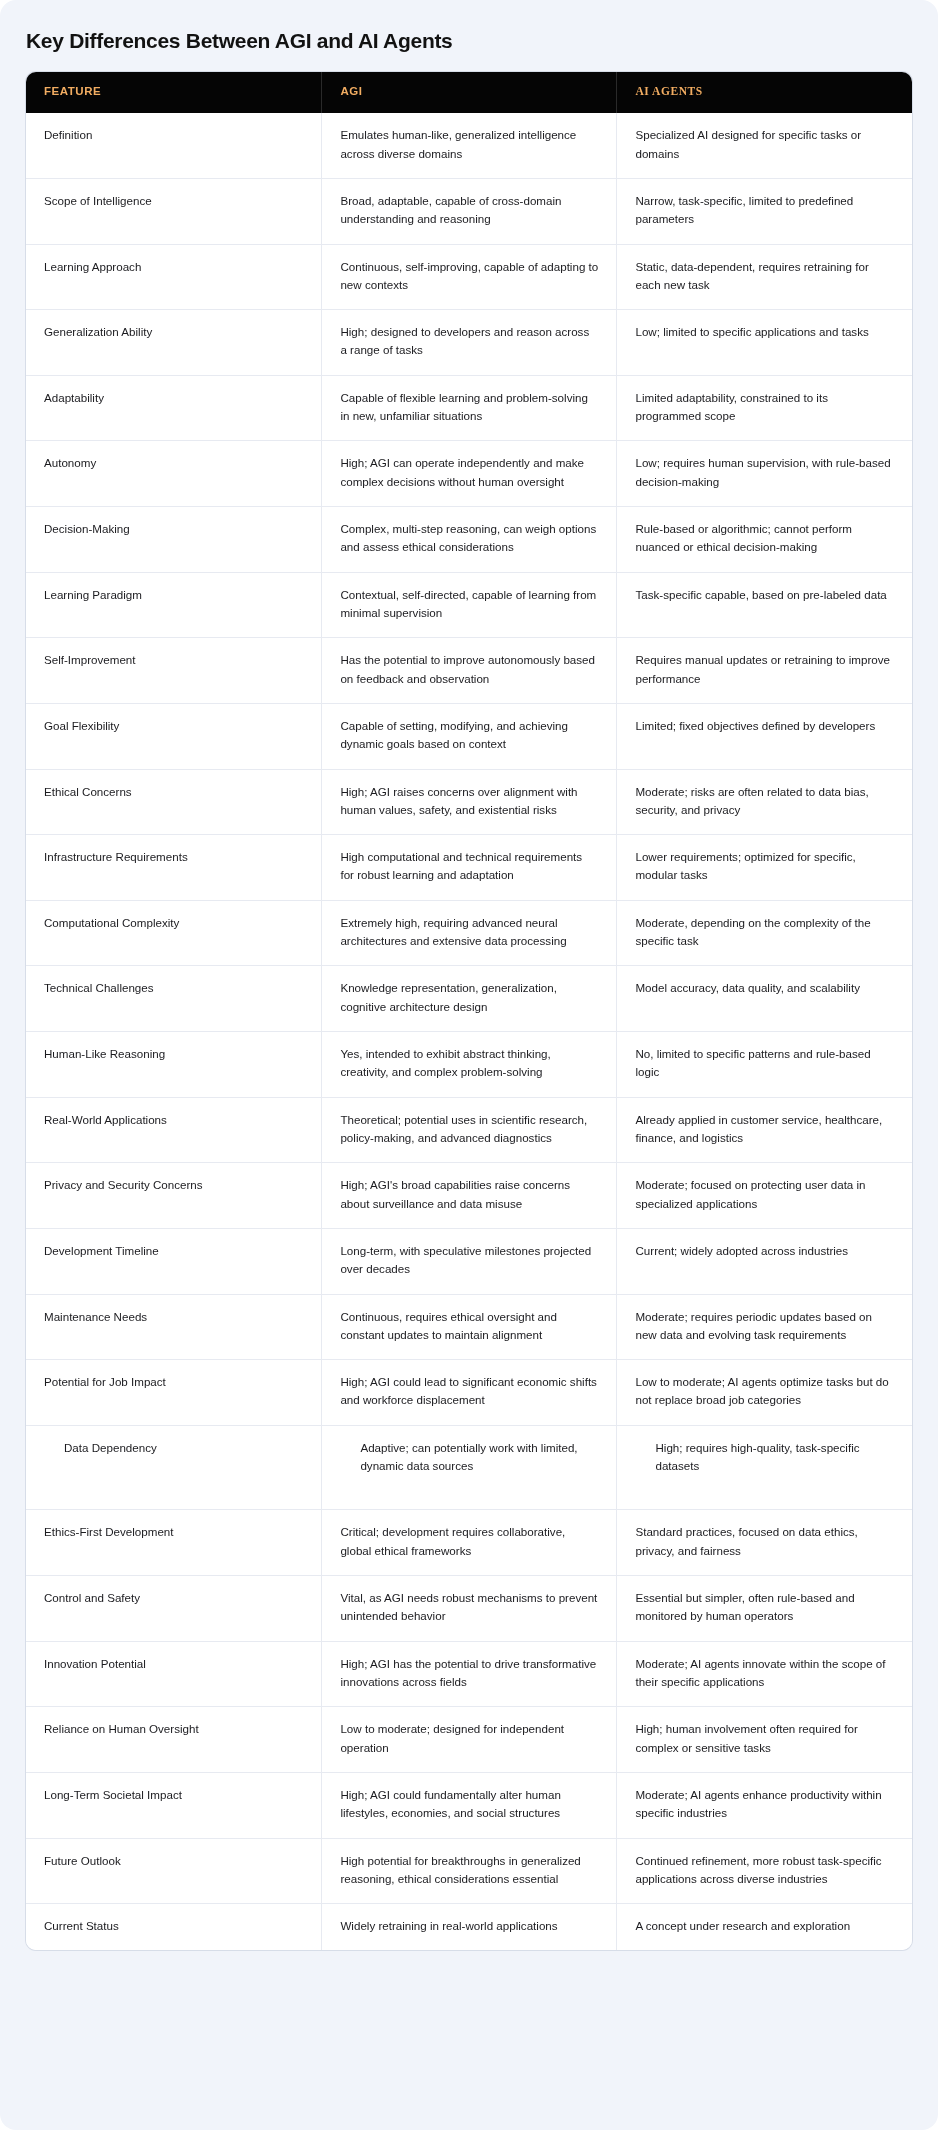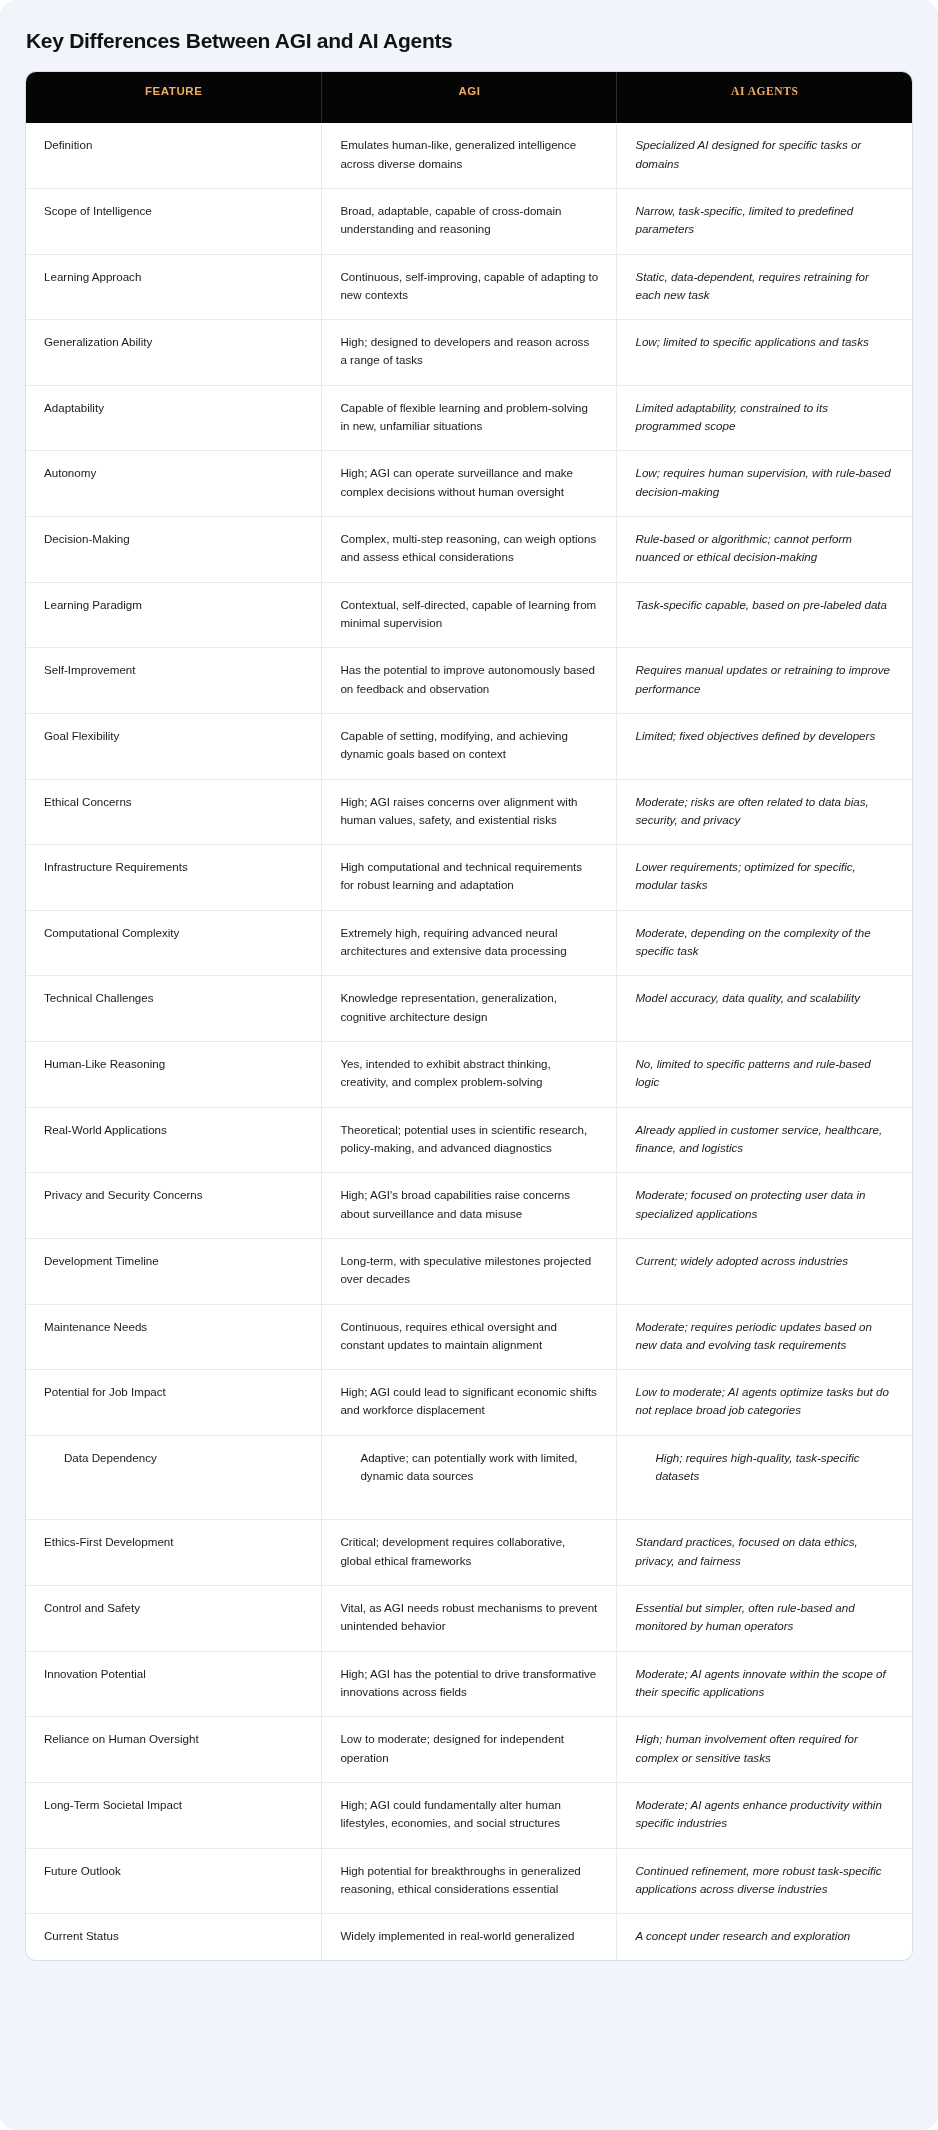--- a/index.html
+++ b/index.html
@@ -46,43 +46,43 @@
     table-layout: fixed;
   }
 
   table.cmp col.c1 { width: 33.4%; }
   table.cmp col.c2 { width: 33.3%; }
   table.cmp col.c3 { width: 33.3%; }
 
   table.cmp thead th {
     background: #050505;
     color: #f2ad62;
-    text-align: center;
+    text-align: left;
     font-size: 11.5px;
     font-weight: 700;
     letter-spacing: 0.55px;
-    padding: 13px 18px 26px 18px;
+    padding: 13px 18px 16px 18px;
     vertical-align: middle;
     border-right: 1px solid #2a2a2a;
     white-space: nowrap;
   }
   table.cmp thead th:last-child { border-right: none; font-family: Liberation Serif, serif; }
 
   table.cmp tbody td {
     font-size: 11.6px;
     line-height: 1.58;
     color: #1b1b1f;
     padding: 13px 18px 15px 18px;
     vertical-align: top;
     border-bottom: 1px solid #e7eaf1;
     border-right: 1px solid #e7eaf1;
     background: #ffffff;
     word-wrap: break-word;
   }
-  table.cmp tbody td:last-child { border-right: none; font-style: italic; }
+  table.cmp tbody td:last-child { border-right: none; }
   table.cmp tbody tr:last-child td { border-bottom: none; }
 
   table.cmp tbody td.feature {
     color: #1b1b1f;
   }
 
   
   table.cmp tbody tr.tall td { padding-bottom: 34px; padding-left: 38px; }
 </style>
 </head>
@@ -128,21 +128,21 @@
               <td>High; designed to developers and reason across a range of tasks</td>
               <td>Low; limited to specific applications and tasks</td>
             </tr>
             <tr>
               <td class="feature">Adaptability</td>
               <td>Capable of flexible learning and problem-solving in new, unfamiliar situations</td>
               <td>Limited adaptability, constrained to its programmed scope</td>
             </tr>
             <tr>
               <td class="feature">Autonomy</td>
-              <td>High; AGI can operate surveillance and make complex decisions without human oversight</td>
+              <td>High; AGI can operate independently and make complex decisions without human oversight</td>
               <td>Low; requires human supervision, with rule-based decision-making</td>
             </tr>
             <tr>
               <td class="feature">Decision-Making</td>
               <td>Complex, multi-step reasoning, can weigh options and assess ethical considerations</td>
               <td>Rule-based or algorithmic; cannot perform nuanced or ethical decision-making</td>
             </tr>
             <tr>
               <td class="feature">Learning Paradigm</td>
               <td>Contextual, self-directed, capable of learning from minimal supervision</td>
@@ -238,21 +238,21 @@
               <td>High; AGI could fundamentally alter human lifestyles, economies, and social structures</td>
               <td>Moderate; AI agents enhance productivity within specific industries</td>
             </tr>
             <tr>
               <td class="feature">Future Outlook</td>
               <td>High potential for breakthroughs in generalized reasoning, ethical considerations essential</td>
               <td>Continued refinement, more robust task-specific applications across diverse industries</td>
             </tr>
             <tr>
               <td class="feature">Current Status</td>
-              <td>Widely implemented in real-world generalized</td>
+              <td>Widely retraining in real-world applications</td>
               <td>A concept under research and exploration</td>
             </tr>
           </tbody>
       </table>
     </div>
 
   </div>
 </div>
 
 </body></html>

